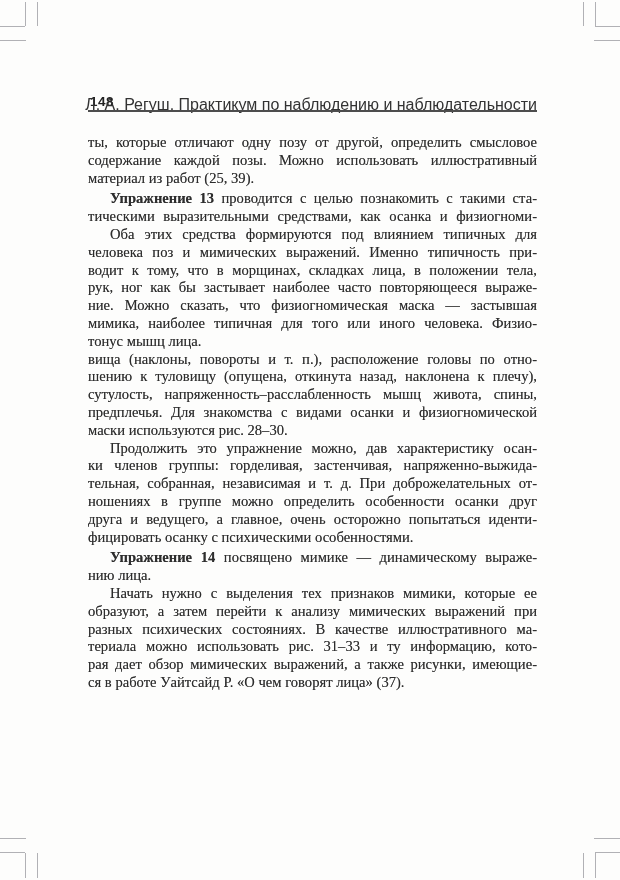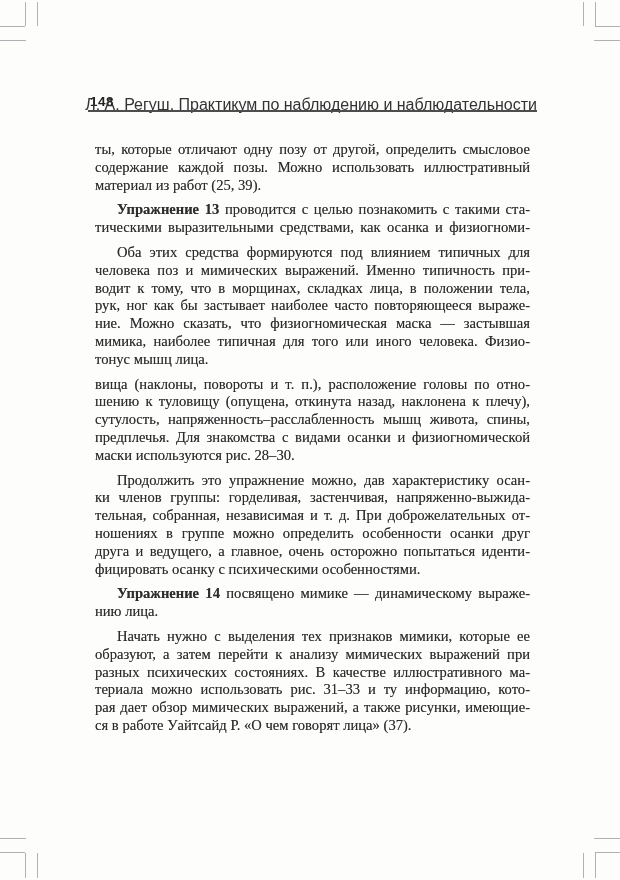--- a/index.html
+++ b/index.html
@@ -28,21 +28,21 @@
     position:absolute; left:88px; top:110px;
     width:449px; height:2px; background:#4d4d4d;
   }
 
   
   .text-block {
     position:absolute; left:88px; top:134px; width:449px;
     font-size:14.6px; line-height:17.8px; color:#2d2d2d;
     text-shadow:0 0 0.5px rgba(45,45,45,0.55);
   }
-  .para { margin:7px; }
+  .para { margin:0; }
   .para.space-before { margin-top:3px; }
   .line {
     height:17.8px; overflow:hidden;
     text-align:justify; text-align-last:justify;
     white-space:normal;
   }
   .line.last { text-align-last:left; }
   .line.indent { text-indent:22px; }
   .bold { font-weight:bold; }
 

